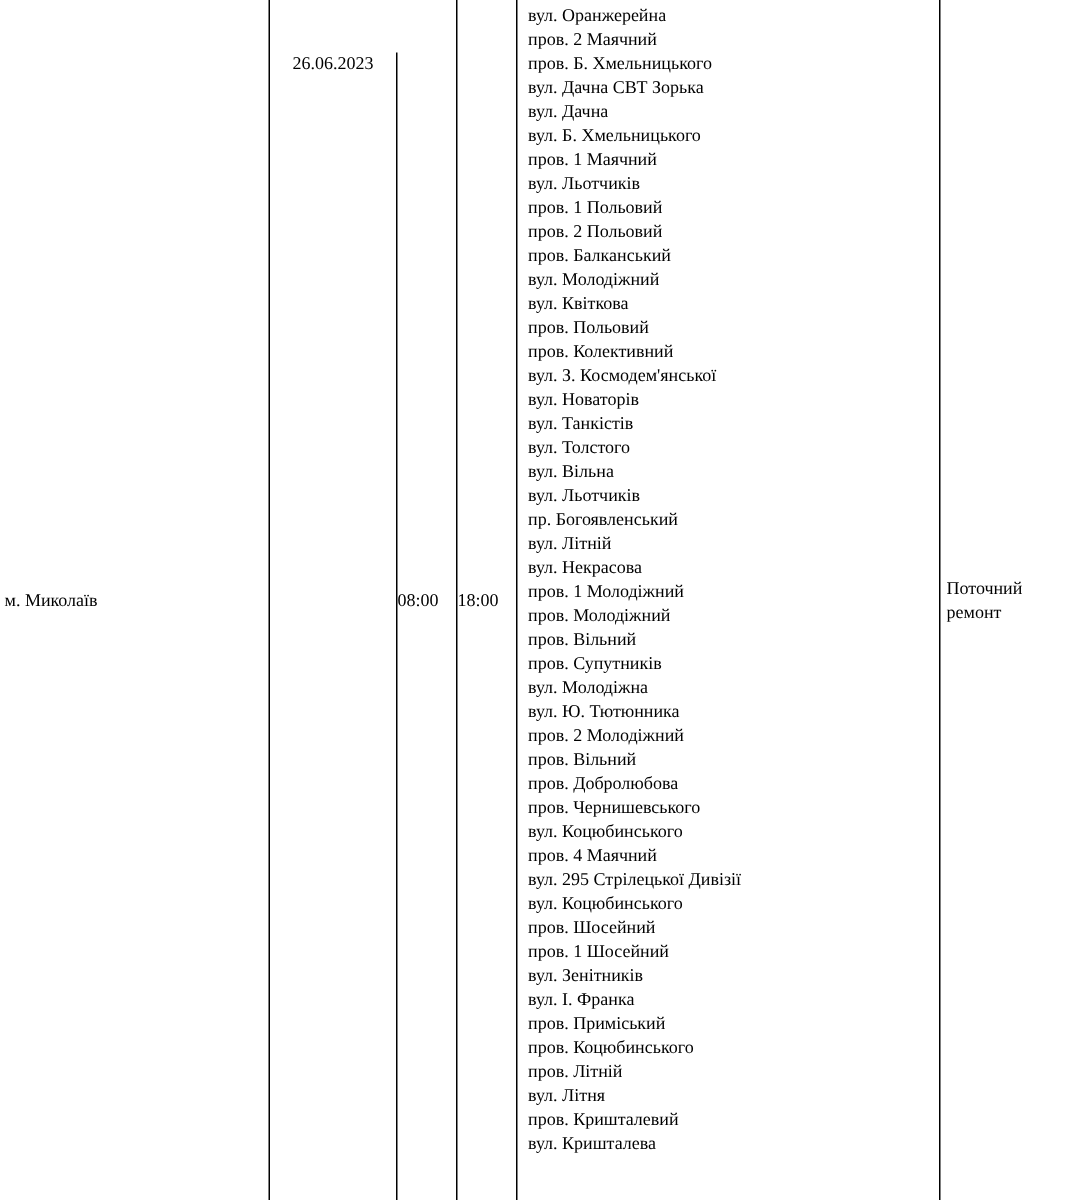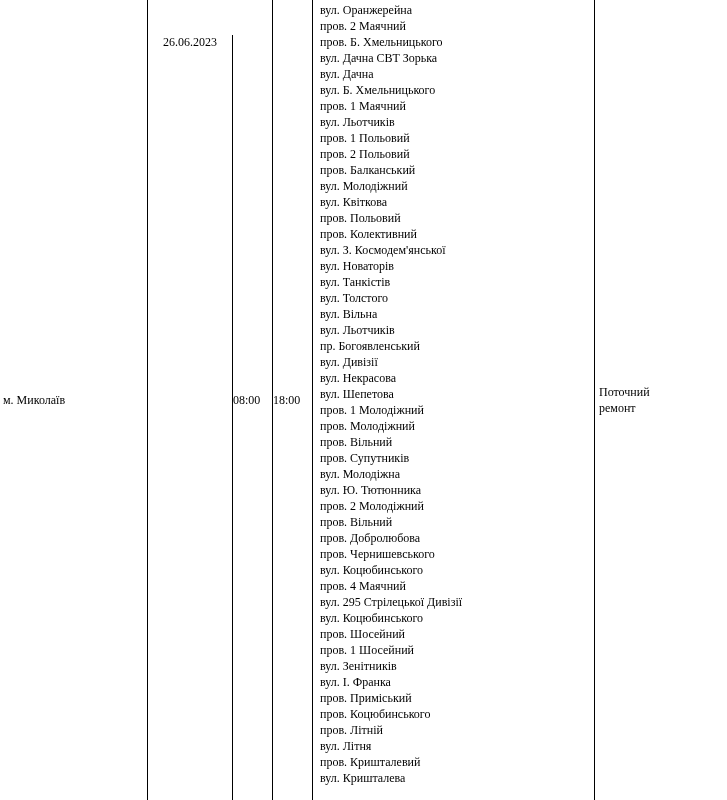--- a/index.html
+++ b/index.html
@@ -25,21 +25,21 @@
     box-sizing: border-box;
     border-right: 1px solid #000000;
     height: 800px;
     flex: 0 0 auto;
     font-size: 12px;
   }
   .cell:last-child {
     border-right: none;
   }
   .cell-city {
-    width: 148px;
+    width: 180px;
     display: flex;
     align-items: center;
     padding-left: 3px;
   }
   .cell-date {
     width: 85px;
     display: flex;
     align-items: flex-start;
     justify-content: center;
     margin-top: 35px;
@@ -108,23 +108,22 @@
         <div class="street-line">вул. Квіткова</div>
         <div class="street-line">пров. Польовий</div>
         <div class="street-line">пров. Колективний</div>
         <div class="street-line">вул. З. Космодем'янської</div>
         <div class="street-line">вул. Новаторів</div>
         <div class="street-line">вул. Танкістів</div>
         <div class="street-line">вул. Толстого</div>
         <div class="street-line">вул. Вільна</div>
         <div class="street-line">вул. Льотчиків</div>
         <div class="street-line">пр. Богоявленський</div>
-        <div class="street-line">вул. Дивізії</div>
+        <div class="street-line">вул. Літній</div>
         <div class="street-line">вул. Некрасова</div>
-        <div class="street-line">вул. Шепетова</div>
         <div class="street-line">пров. 1 Молодіжний</div>
         <div class="street-line">пров. Молодіжний</div>
         <div class="street-line">пров. Вільний</div>
         <div class="street-line">пров. Супутників</div>
         <div class="street-line">вул. Молодіжна</div>
         <div class="street-line">вул. Ю. Тютюнника</div>
         <div class="street-line">пров. 2 Молодіжний</div>
         <div class="street-line">пров. Вільний</div>
         <div class="street-line">пров. Добролюбова</div>
         <div class="street-line">пров. Чернишевського</div>

